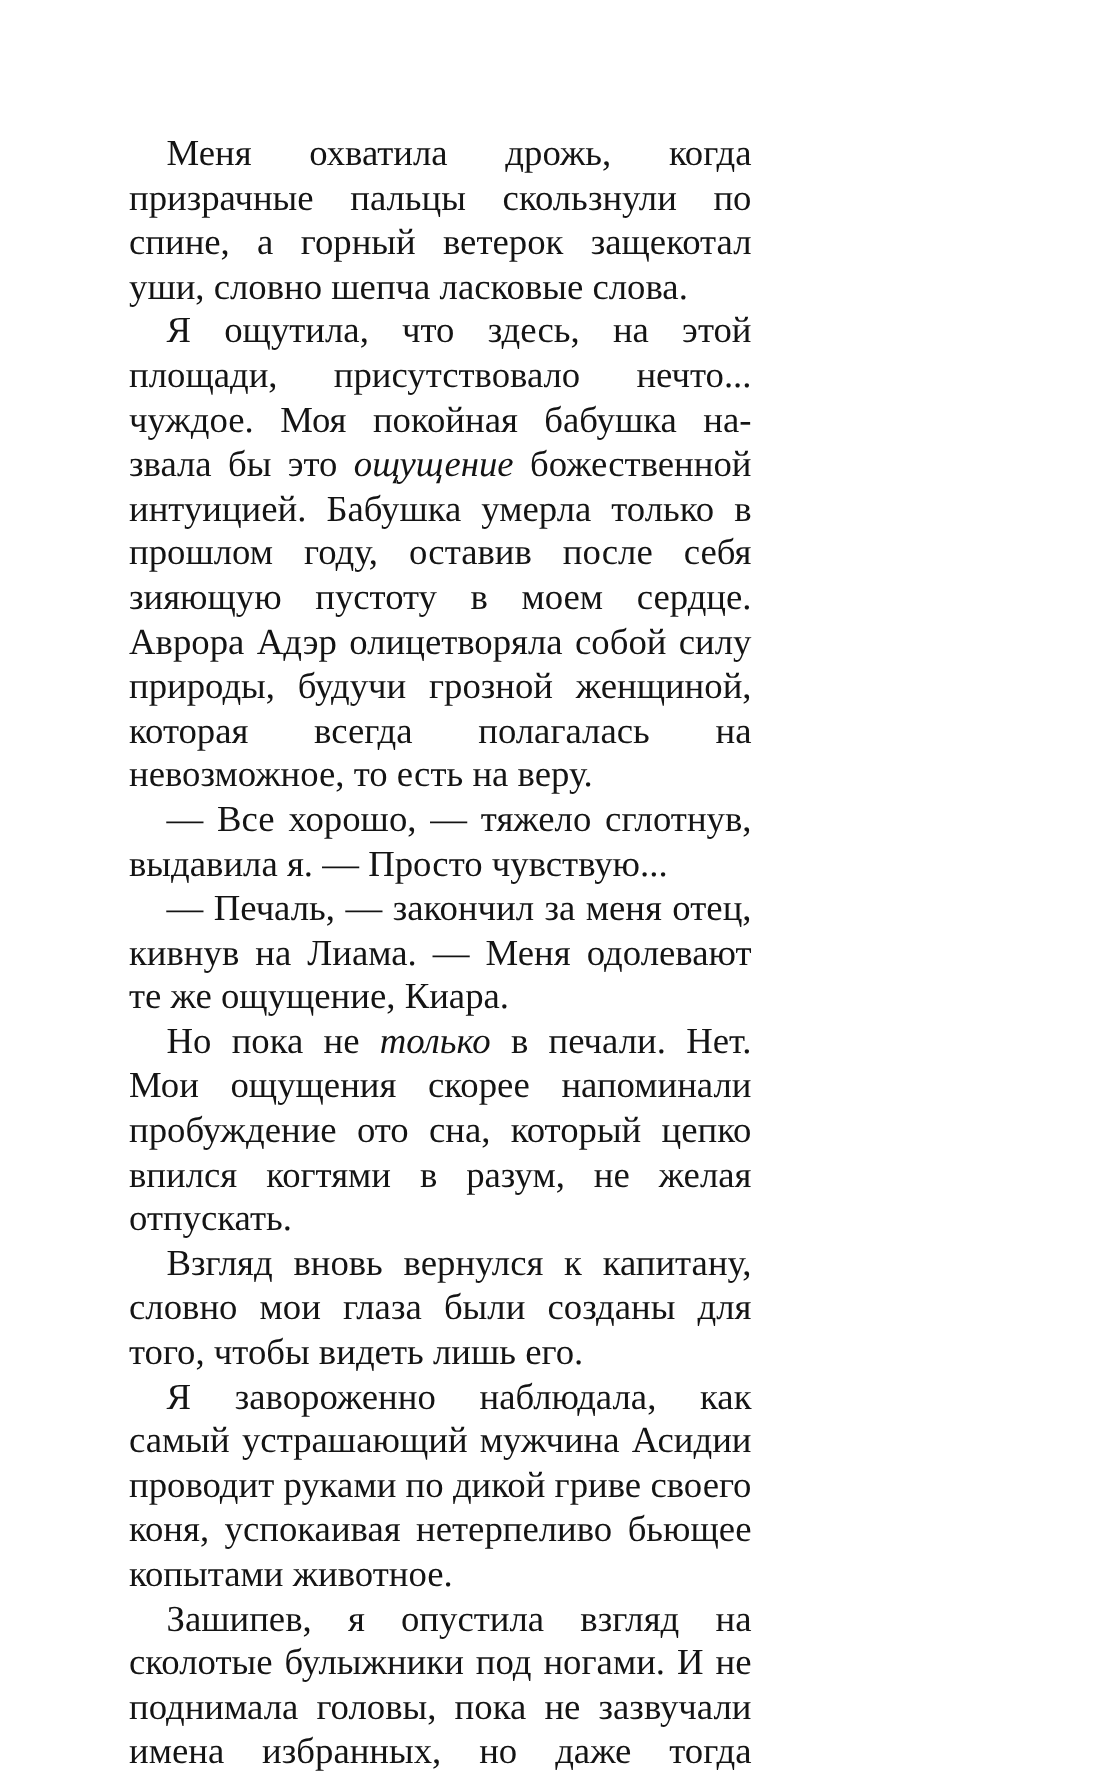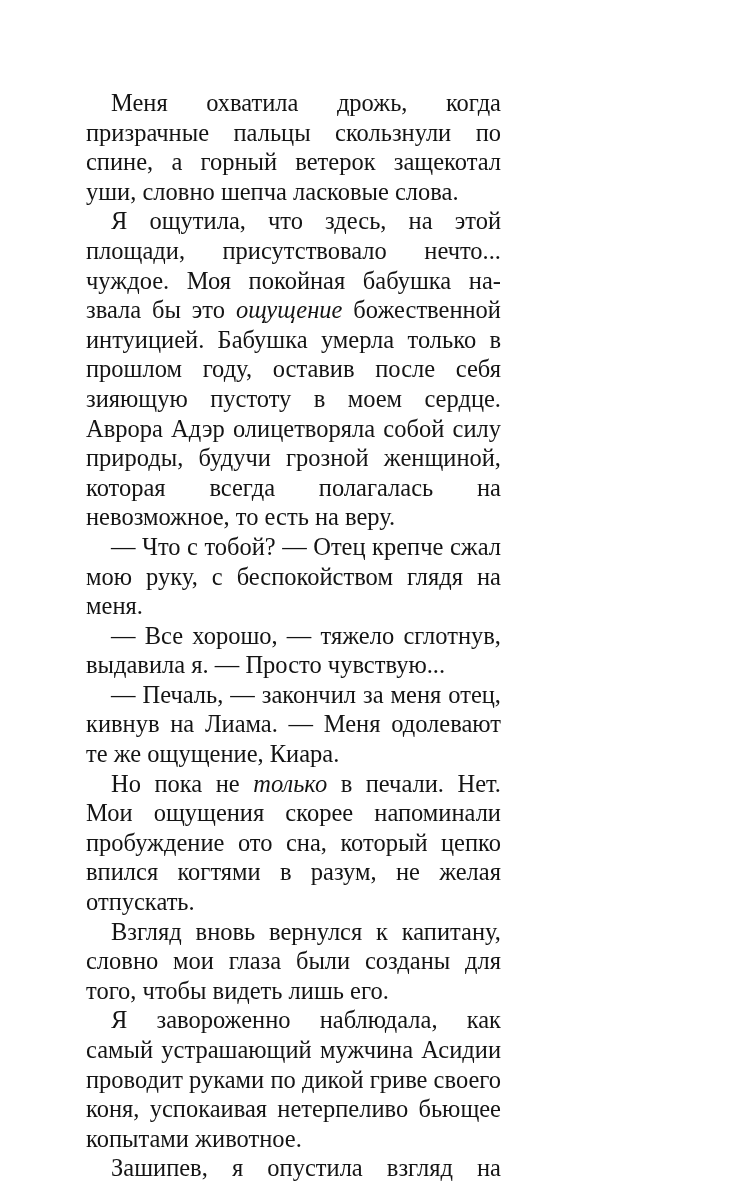--- a/index.html
+++ b/index.html
@@ -32,20 +32,19 @@
   }
   .para i.em {
   }
 </style>
 </head>
 <body>
 
 <main class="page">
   <p class="para"><span>Меня охватила дрожь, когда призрачные пальцы скользнули по спине, а горный ветерок защекотал уши, словно шепча ласковые слова.</span></p>
   <p class="para"><span>Я ощутила, что здесь, на этой площади, присут­ствовало нечто... чуждое. Моя покойная бабушка на­звала бы это </span><i class="em">ощущение</i><span> божественной интуицией. Ба­бушка умерла только в прошлом году, оставив после себя зияющую пустоту в моем сердце. Аврора Адэр олицетворяла собой силу природы, будучи грозной женщиной, которая всегда полагалась на невозможное, то есть на веру.</span></p>
-  <p class="para"><span>— Что с тобой? — Отец крепче сжал мою руку, с бес­покойством глядя на меня.</span></p>
   <p class="para"><span>— Все хорошо, — тяжело сглотнув, выдавила я. — Просто чувствую...</span></p>
   <p class="para"><span>— Печаль, — закончил за меня отец, кивнув на Лиа­ма. — Меня одолевают те же ощущение, Киара.</span></p>
   <p class="para"><span>Но пока не </span><i class="em">только</i><span> в печали. Нет. Мои ощущения скорее напоминали пробуждение ото сна, который цеп­ко впился когтями в разум, не желая отпускать.</span></p>
   <p class="para"><span>Взгляд вновь вернулся к капитану, словно мои глаза были созданы для того, чтобы видеть лишь его.</span></p>
   <p class="para"><span>Я завороженно наблюдала, как самый устрашающий мужчина Асидии проводит руками по дикой гриве сво­его коня, успокаивая нетерпеливо бьющее копытами животное.</span></p>
   <p class="para"><span>Зашипев, я опустила взгляд на сколотые булыжники под ногами. И не поднимала головы, пока не зазвучали имена избранных, но даже тогда смотрела куда угодно, только не на капитана.</span></p>
 </main>
 
 </body></html>

